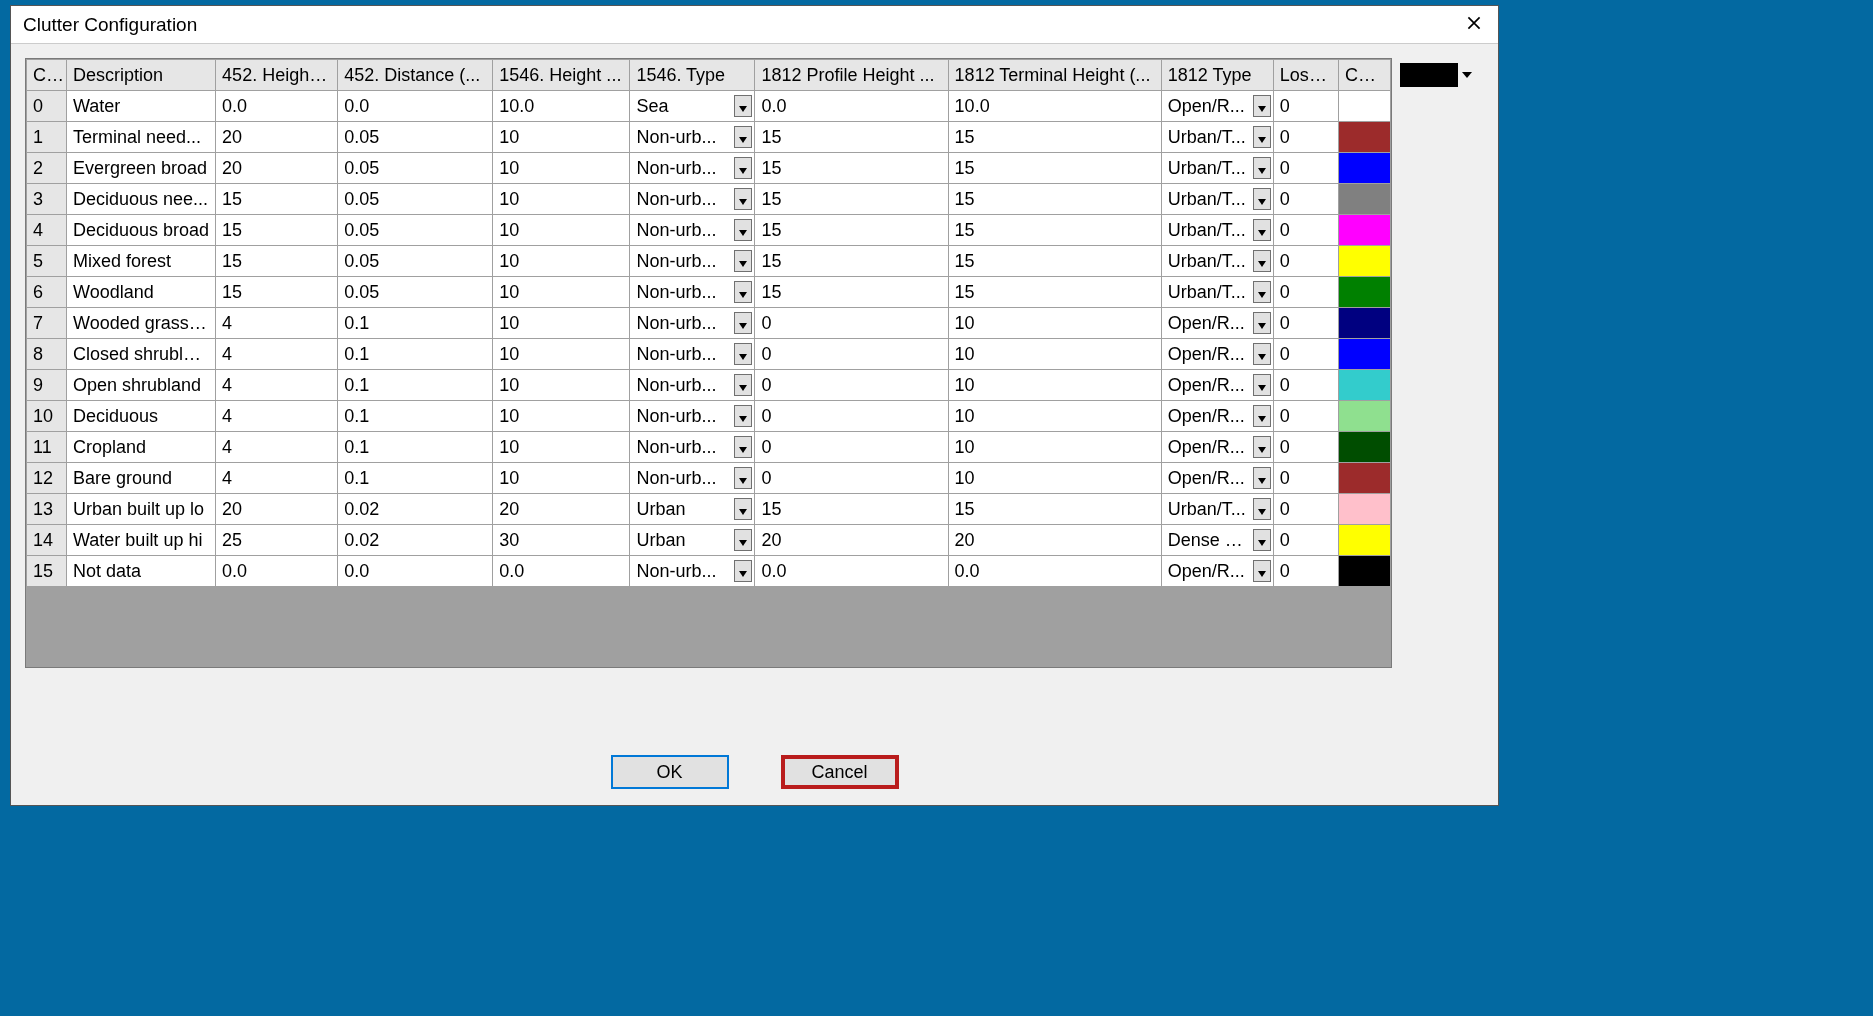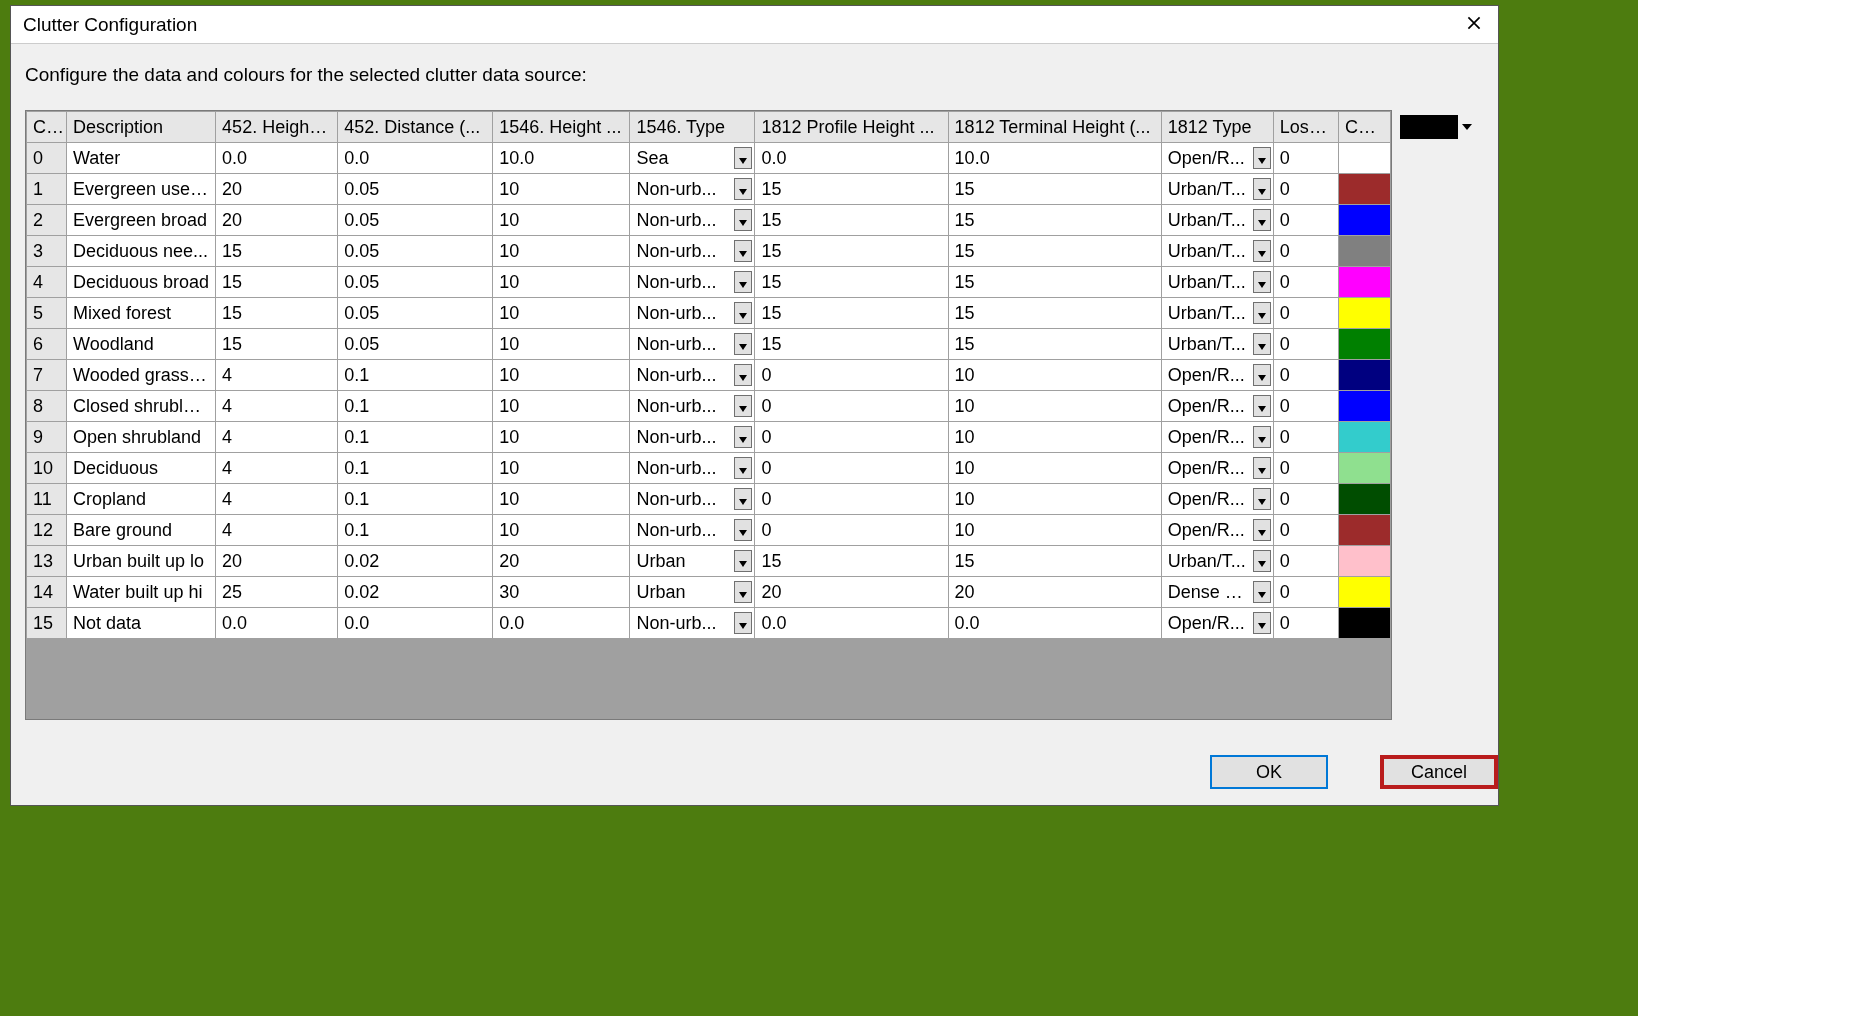--- a/index.html
+++ b/index.html
@@ -8,23 +8,23 @@
     padding: 0;
     width: 1873px;
     height: 1016px;
     background: #fff;
     font-family: "Segoe UI", Tahoma, sans-serif;
     font-size: 18px;
     color: #000;
     overflow: hidden;
   }
   .stage {
-    width: 1638px;
+    width: 1873px;
     height: 1016px;
-    background: #4d7c0f;
+    background: #0369a1;
     position: relative;
   }
   .dialog {
     position: absolute;
     left: 10px;
     top: 5px;
     width: 1489px;
     height: 801px;
     background: #f0f0f0;
     border: 1px solid #555;
@@ -132,21 +132,21 @@
   .picker-caret {
     width: 0; height: 0;
     border-left: 5px solid transparent;
     border-right: 5px solid transparent;
     border-top: 6px solid #000;
   }
   .btnbar {
     flex: 1;
     display: flex;
     align-items: flex-end;
-    justify-content: flex-end;
+    justify-content: center;
     gap: 52px;
     padding-bottom: 16px;
   }
   .btn {
     width: 118px;
     height: 34px;
     border: 4px solid #b91c1c;
     background: #e1e1e1;
     display: flex;
     align-items: center;
@@ -179,21 +179,20 @@
     <span class="title-text">Clutter Configuration</span>
     <div class="close-btn">
       <span>
         <svg viewBox="0 0 10 10">
               <path d="M1 1 L9 9 M9 1 L1 9" stroke="#000" stroke-width="1.2" fill="none"></path>
             </svg>
       </span>
     </div>
   </div>
 
-  <div class="instruction">Configure the data and colours for the selected clutter data source:</div>
 
   <div class="table-wrap">
     <div class="grid">
       <table>
         <colgroup>
           <col class="c-idx">
               <col class="c-desc">
               <col class="c-h452">
               <col class="c-d452">
           <col class="c-h1546">
@@ -238,21 +237,21 @@
                         <path d="M0 0 L8 0 L4 6 Z" fill="#000"></path>
                       </svg></span>
                   </span></td>
                 <td>0</td>
                 <td class="colcell">
                   <div class="swatch" style="background:#ffffff"></div>
                 </td>
               </tr>
               <tr>
                 <td class="idxcell">1</td>
-                <td>Evergreen used...</td>
+                <td>Terminal need...</td>
                 <td>20</td>
                 <td>0.05</td>
                 <td>10</td>
                 <td class="selcell"><span>Non-urb...</span><span class="dd-caret">
                     <span><svg viewBox="0 0 8 6">
                         <path d="M0 0 L8 0 L4 6 Z" fill="#000"></path>
                       </svg></span>
                   </span></td>
                 <td>15</td>
                 <td>15</td>

